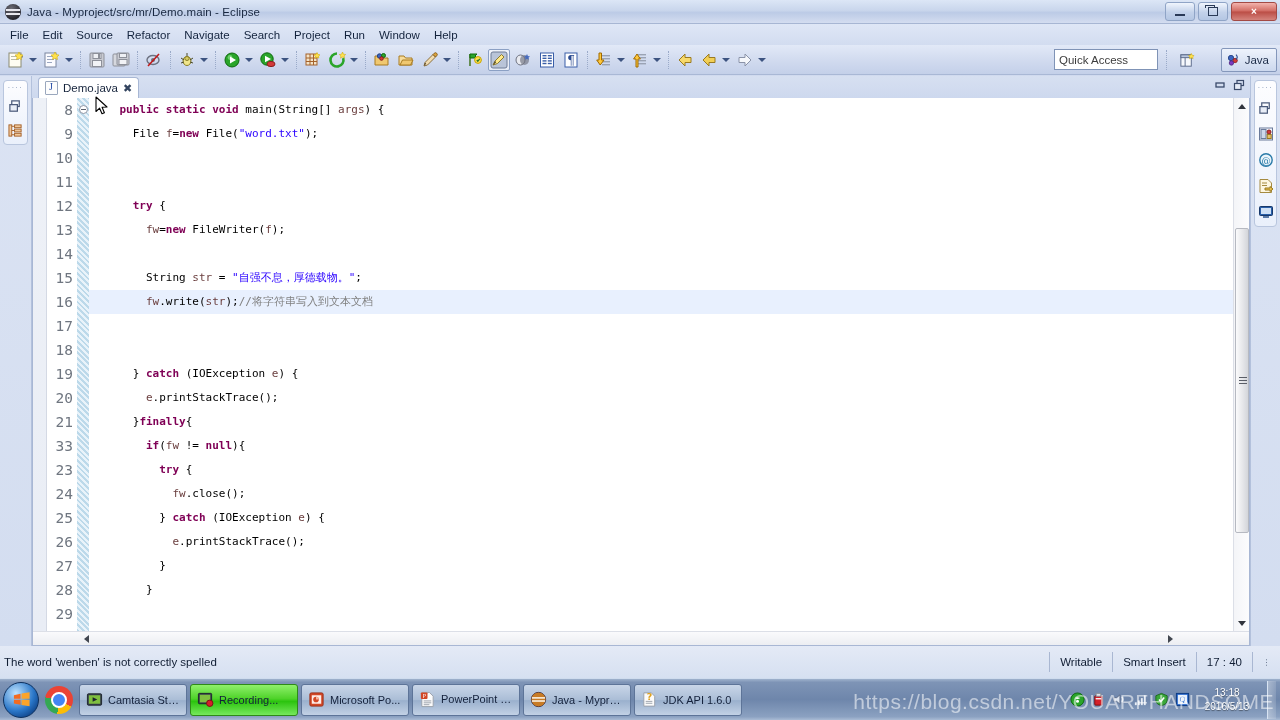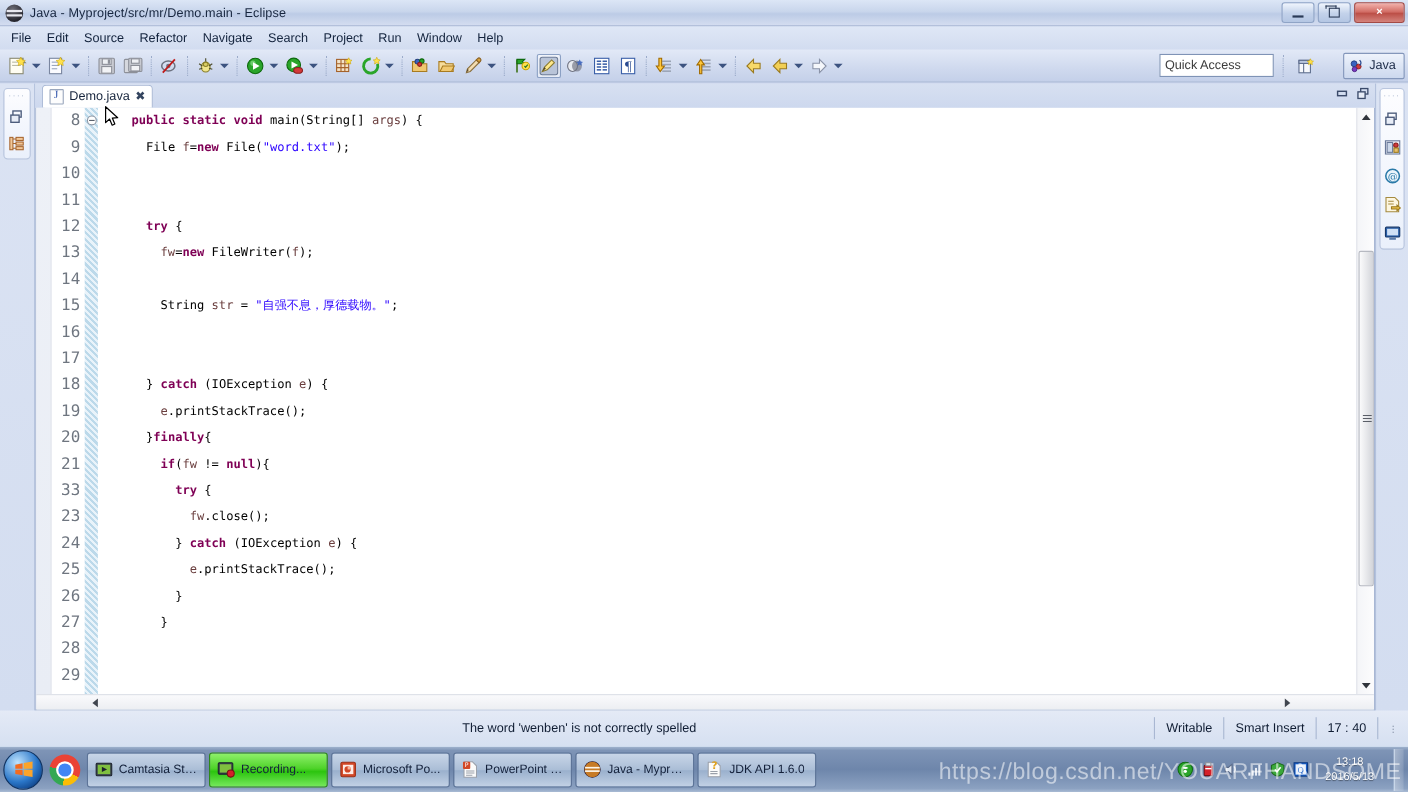--- a/index.html
+++ b/index.html
@@ -262,21 +262,21 @@
   .hs-arrow.left { left: 46px; } .hs-arrow.right { right: 72px; }
   .hs-arrow i { border-top: 4px solid transparent; border-bottom: 4px solid transparent; }
   .hs-arrow.left i { border-right: 5px solid #41464f; }
   .hs-arrow.right i { border-left: 5px solid #41464f; }
 
   
   .statusbar {
     position: absolute; left: 0; right: 0; bottom: 42px; height: 32px;
     background: linear-gradient(#e4eaf6, #d6e0f1);
     display: flex; align-items: center;
-    font-size: 11.5px; color: #101d33; text-align: center;
+    font-size: 11.5px; color: #101d33;
   }
   .sb-msg { padding-left: 4px; flex: 1; }
   .sb-cell {
     border-left: 1px solid #a9b7d2; height: 20px;
     display: flex; align-items: center; padding: 0 10px;
   }
   .sb-dots {
     border-left: 1px solid #a9b7d2; height: 20px; width: 28px;
     display: flex; align-items: center; justify-content: center;
     font-size: 8px; color: #6a7races; letter-spacing: 0; color: #5e6c86;
@@ -761,20 +761,21 @@
       <div class="fold-ruler"></div>
       <div class="codelines" id="codelines">
           <div class="cl">    <span class="kw">public </span><span class="kw">static </span><span class="kw">void </span><span class="mth">main</span><span class="typ">(</span><span class="typ">String</span><span class="typ">[] </span><span class="loc">args</span><span class="typ">) {</span></div>
           <div class="cl">      <span class="typ">File </span><span class="loc">f</span><span class="typ">=</span><span class="kw">new </span><span class="typ">File(</span><span class="str">"word.txt"</span><span class="typ">);</span></div>
           <div class="cl"></div>
           <div class="cl"></div>
           <div class="cl">      <span class="kw">try</span><span class="typ"> {</span></div>
           <div class="cl">        <span class="loc">fw</span><span class="typ">=</span><span class="kw">new </span><span class="typ">FileWriter(</span><span class="loc">f</span><span class="typ">);</span></div>
           <div class="cl"></div>
           <div class="cl">        <span class="typ">String </span><span class="loc">str</span><span class="typ"> = </span><span class="str">"自强不息，厚德载物。"</span><span class="typ">;</span></div>
+          <div class="cl hl">        <span class="loc">fw</span><span class="typ">.write(</span><span class="loc">str</span><span class="typ">);</span><span class="cmt-zh">//将字符串写入到文本文档</span></div>
           <div class="cl"></div>
           <div class="cl"></div>
           <div class="cl">      <span class="typ">} </span><span class="kw">catch</span><span class="typ"> (IOException </span><span class="loc">e</span><span class="typ">) {</span></div>
           <div class="cl">        <span class="loc">e</span><span class="typ">.printStackTrace();</span></div>
           <div class="cl">      <span class="typ">}</span><span class="kw">finally</span><span class="typ">{</span></div>
           <div class="cl">        <span class="kw">if</span><span class="typ">(</span><span class="loc">fw </span><span class="typ">!= </span><span class="kw">null</span><span class="typ">){</span></div>
           <div class="cl">          <span class="kw">try</span><span class="typ"> {</span></div>
           <div class="cl">            <span class="loc">fw</span><span class="typ">.close();</span></div>
           <div class="cl">          <span class="typ">} </span><span class="kw">catch</span><span class="typ"> (IOException </span><span class="loc">e</span><span class="typ">) {</span></div>
           <div class="cl">            <span class="loc">e</span><span class="typ">.printStackTrace();</span></div>

